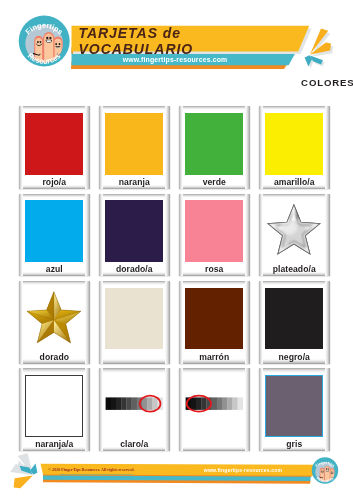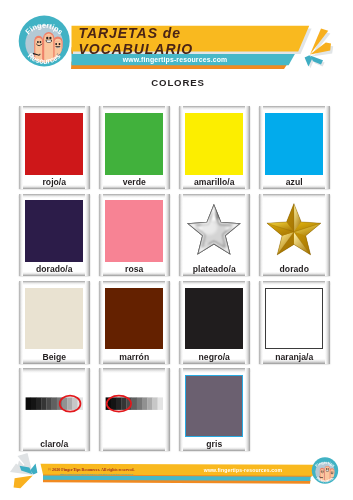--- a/index.html
+++ b/index.html
@@ -7,21 +7,21 @@
   .page{position:relative;width:353px;height:500px;background:#fff;}
   svg{display:block;}
   
   .hdr-svg{position:absolute;left:0;top:0;}
   .banner-title{position:absolute;left:78.5px;top:28.5px;width:220px;height:25px;
      display:flex;align-items:center;justify-content:center;color:#4a2416;font-weight:bold;
      font-size:14px;letter-spacing:0.95px;font-style:italic;}
   .banner-url{position:absolute;left:68px;top:53.5px;width:214px;height:11px;
      display:flex;align-items:center;justify-content:center;color:#ffffff;font-weight:bold;
      font-size:6.9px;letter-spacing:.15px;}
-  .section-title{position:absolute;left:1.5px;top:76.8px;width:353px;text-align:center;
+  .section-title{position:absolute;left:1.5px;top:76.8px;width:353px;text-align:right;
      font-size:9.6px;font-weight:bold;color:#231f20;letter-spacing:0.85px;}
   
   .grid{position:absolute;left:19px;top:106.2px;width:342px;display:grid;
      grid-template-columns:repeat(4,70.6px);grid-auto-rows:82.6px;column-gap:9.4px;row-gap:4.8px;}
   .card{position:relative;box-sizing:border-box;background:#ffffff;
      box-shadow:0 1.2px 1.4px rgba(120,120,120,.55);}
   .card .fr{position:absolute;pointer-events:none;}
   .card .fl{left:0;top:0;bottom:0;width:4.2px;background:linear-gradient(90deg,#a9a9a9 0%,#c6c6c6 22%,#ededed 60%,#ffffff 100%);}
   .card .frr{right:0;top:0;bottom:0;width:4.2px;background:linear-gradient(270deg,#9d9d9d 0%,#bdbdbd 22%,#e8e8e8 60%,#ffffff 100%);}
   .card .ft{left:0;right:0;top:0;height:4.2px;background:linear-gradient(180deg,#a2a2a2 0%,#c6c6c6 22%,#ededed 60%,#ffffff 100%);}
@@ -126,20 +126,30 @@
           <div class="swatch" style="background: rgb(206, 23, 25);"></div>
           <div class="label">rojo/a</div>
         </div>
       </div>
       <div class="card">
         <div class="fr ft"></div>
         <div class="fr fb"></div>
         <div class="fr fl"></div>
         <div class="fr frr"></div>
         <div class="cardinner">
+          <div class="swatch" style="background: rgb(250, 183, 28);"></div>
+          <div class="label">naranja</div>
+        </div>
+      </div>
+      <div class="card">
+        <div class="fr ft"></div>
+        <div class="fr fb"></div>
+        <div class="fr fl"></div>
+        <div class="fr frr"></div>
+        <div class="cardinner">
           <div class="swatch" style="background: rgb(65, 177, 60);"></div>
           <div class="label">verde</div>
         </div>
       </div>
       <div class="card">
         <div class="fr ft"></div>
         <div class="fr fb"></div>
         <div class="fr fl"></div>
         <div class="fr frr"></div>
         <div class="cardinner">
@@ -291,21 +301,20 @@
           <div class="label">dorado</div>
         </div>
       </div>
       <div class="card">
         <div class="fr ft"></div>
         <div class="fr fb"></div>
         <div class="fr fl"></div>
         <div class="fr frr"></div>
         <div class="cardinner">
           <div class="swatch" style="background: rgb(233, 226, 209);"></div>
-          <div class="label">Beige</div>
         </div>
       </div>
       <div class="card">
         <div class="fr ft"></div>
         <div class="fr fb"></div>
         <div class="fr fl"></div>
         <div class="fr frr"></div>
         <div class="cardinner">
           <div class="swatch" style="background: rgb(100, 33, 0);"></div>
           <div class="label">marrón</div>

